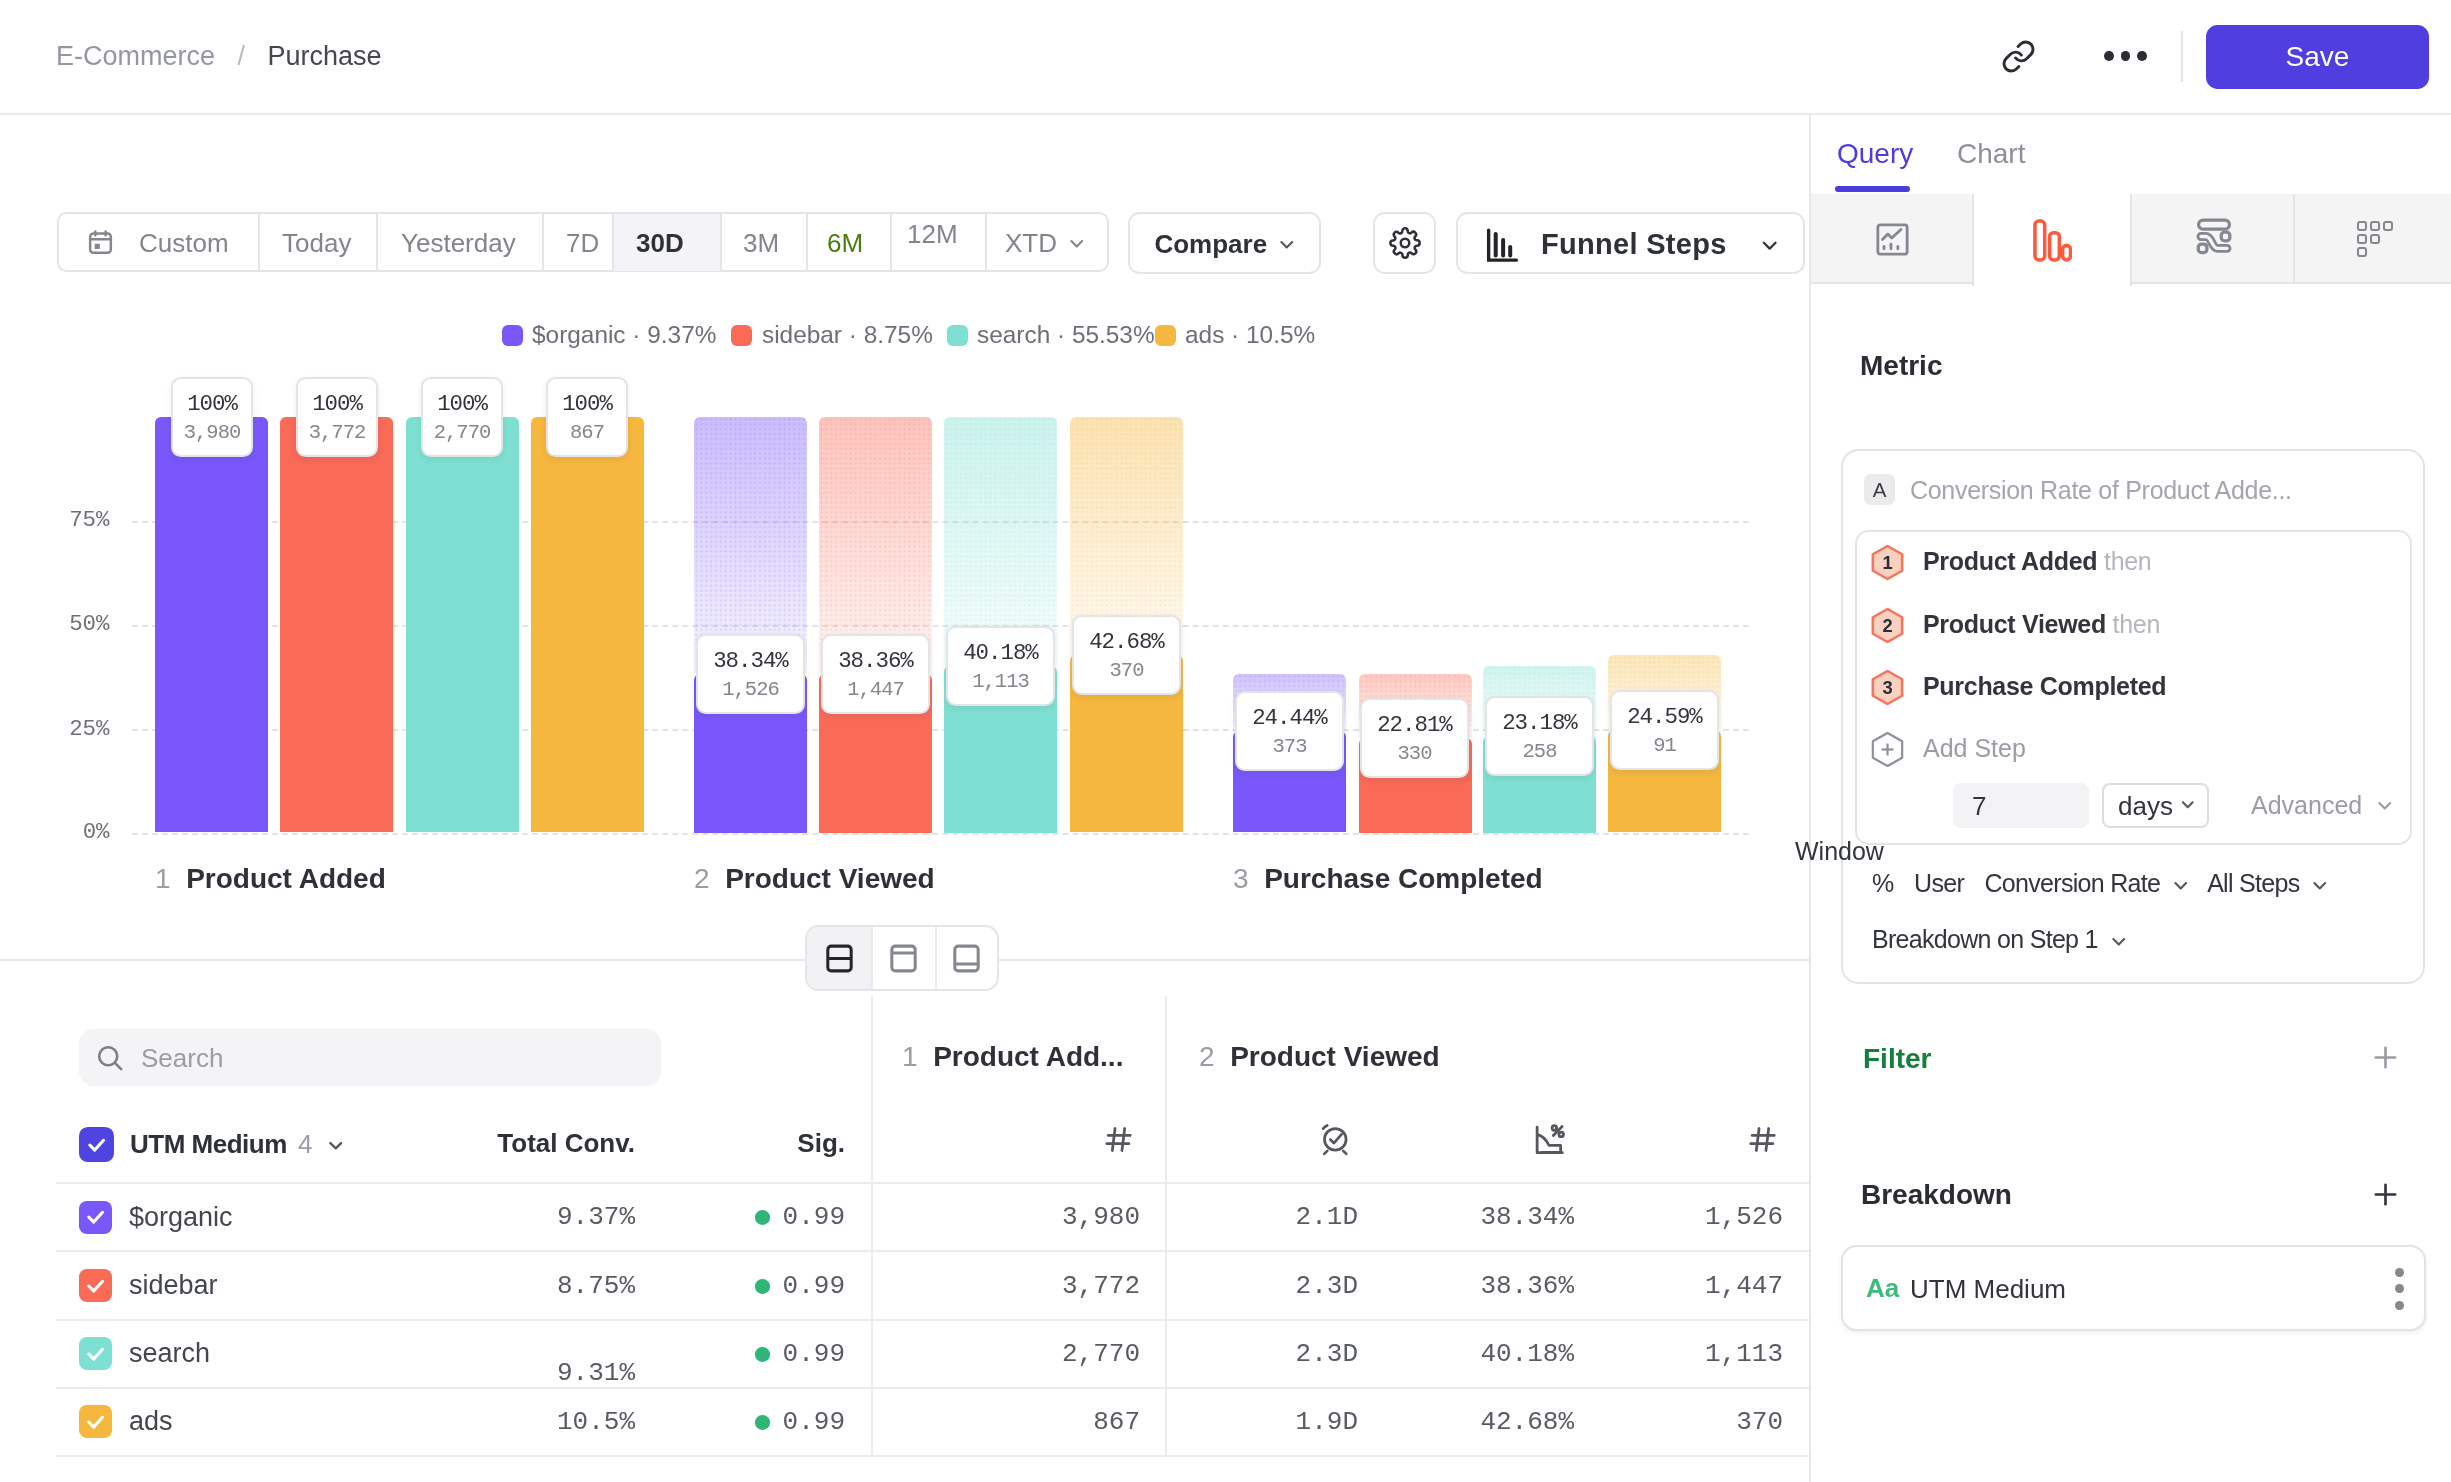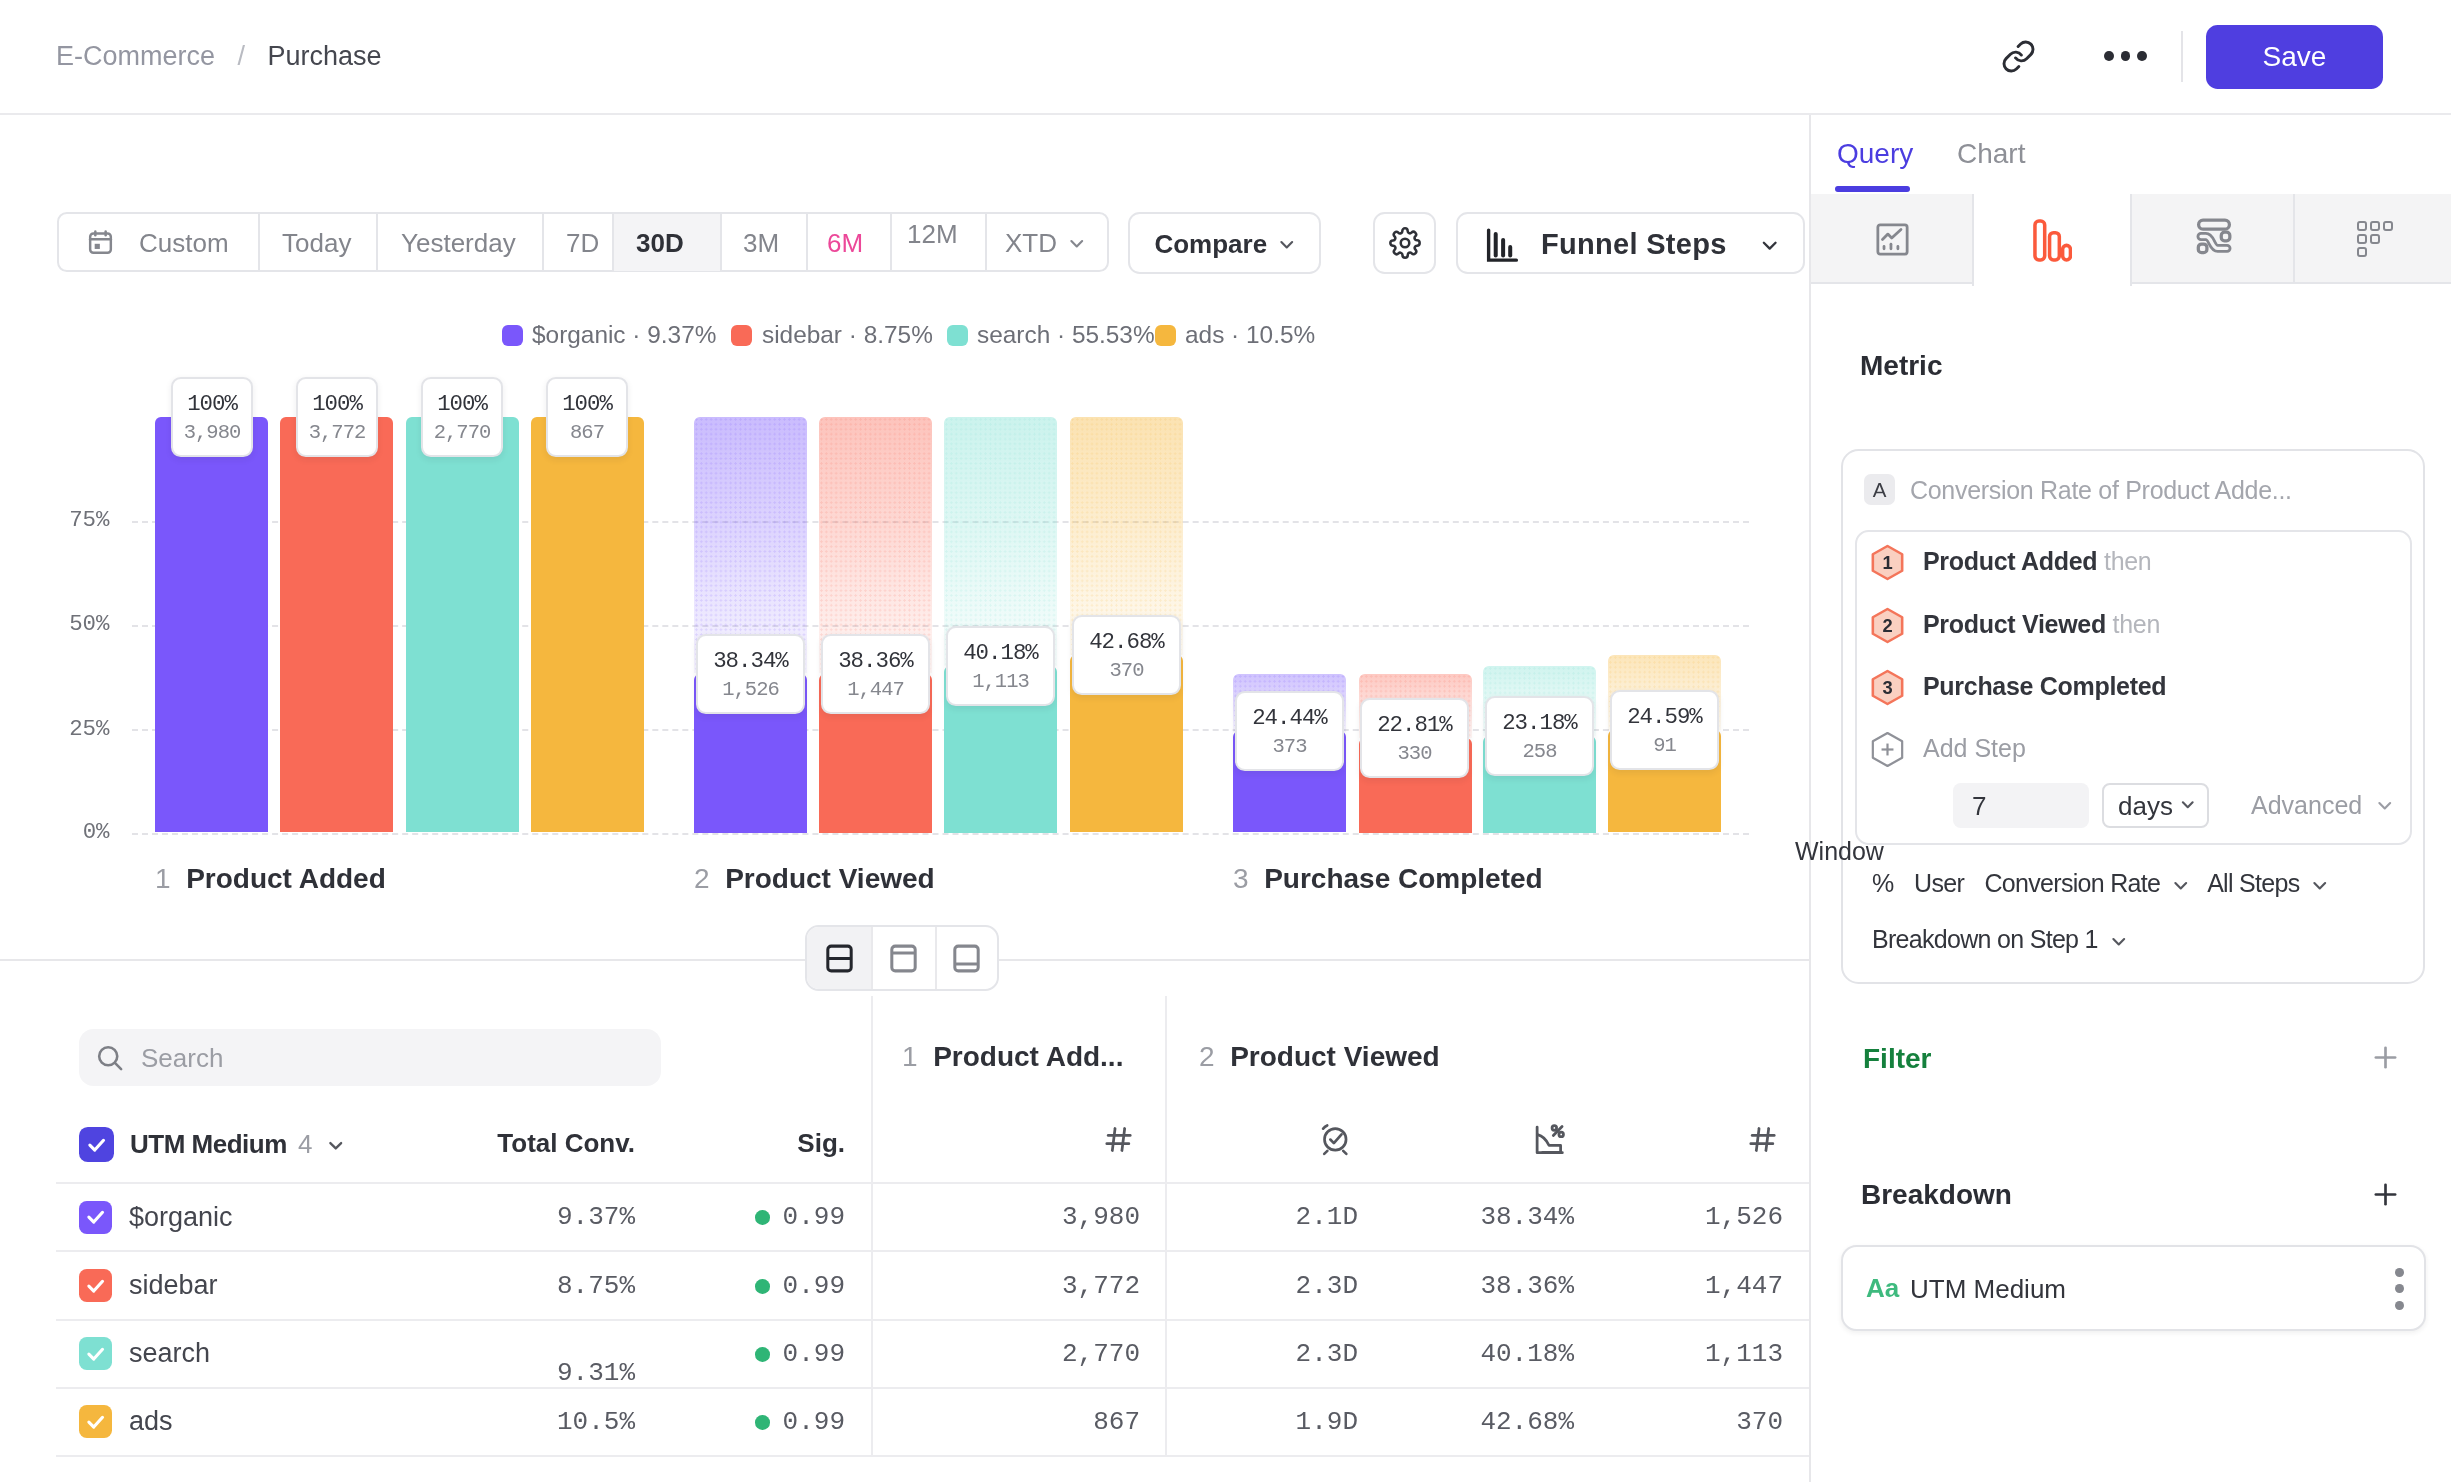--- a/index.html
+++ b/index.html
@@ -25,42 +25,42 @@
 <svg class="abs" style="left:2001px;top:39px;" width="35" height="35" viewBox="0 0 24 24" fill="none" stroke="#2b2d34" stroke-width="2" stroke-linecap="round" stroke-linejoin="round">
     <path d="M10 13a5 5 0 0 0 7.54.54l3-3a5 5 0 0 0-7.07-7.07l-1.72 1.71"></path>
     <path d="M14 11a5 5 0 0 0-7.54-.54l-3 3a5 5 0 0 0 7.07 7.07l1.71-1.71"></path>
   </svg>
 <div class="abs" style="left:2104px;top:51px;width:49px;height:11.7px;">
   <span class="abs" style="left:0;top:0;width:9.8px;height:9.8px;border-radius:50%;background:#2b2d34;"></span>
   <span class="abs" style="left:16.6px;top:0;width:9.8px;height:9.8px;border-radius:50%;background:#2b2d34;"></span>
   <span class="abs" style="left:33px;top:0;width:9.8px;height:9.8px;border-radius:50%;background:#2b2d34;"></span>
 </div>
 <div class="abs" style="left:2181px;top:31px;width:2px;height:51px;background:#e4e4e8;"></div>
-<div class="abs" style="left:2206px;top:25px;width:177px;height:64px;border-radius:11.7px;background:#4f3ee0;color:#fff;font-size:28px;line-height:64px;text-align:center;">Save</div>
+<div class="abs" style="left:2206px;top:25px;width:223px;height:64px;border-radius:11.7px;background:#4f3ee0;color:#fff;font-size:28px;line-height:64px;text-align:center;">Save</div>
 
 <div class="abs" style="left:1809px;top:115px;width:2px;height:1367px;background:#e7e7ea;"></div>
 
 <div class="abs" style="left:57px;top:212px;width:1052px;height:60px;border:2px solid #e4e5e9;border-radius:9.8px;background:#fff;"></div>
 <div class="abs" style="left:57px;top:212px;height:60px;">
 
   <div class="abs" style="left:555px;top:2px;width:108px;height:57px;background:#f4f4f6;"></div>
   <svg class="abs" style="left:28px;top:14.6px;" width="31" height="31" viewBox="0 0 24 24" fill="none" stroke="#85878e" stroke-width="1.9" stroke-linecap="round">
       <rect x="4" y="5" width="16" height="15" rx="2.5"></rect>
       <line x1="4" y1="9.5" x2="20" y2="9.5"></line>
       <line x1="8" y1="3.4" x2="8" y2="6.4"></line>
       <line x1="16" y1="3.4" x2="16" y2="6.4"></line>
       <rect x="7.5" y="13" width="4" height="4" fill="#85878e" stroke="none"></rect>
     </svg>
   <span class="abs" style="left:82px;top:15.6px;font-size:26px;color:#83858c;">Custom</span>
   <span class="abs" style="left:225px;top:15.6px;font-size:26px;color:#83858c;">Today</span>
   <span class="abs" style="left:344px;top:15.6px;font-size:26px;color:#83858c;">Yesterday</span>
   <span class="abs" style="left:509px;top:15.6px;font-size:26px;color:#83858c;">7D</span>
   <span class="abs" style="left:579px;top:15.6px;font-size:26px;color:#2f3138;font-weight:bold;">30D</span>
   <span class="abs" style="left:686px;top:15.6px;font-size:26px;color:#83858c;">3M</span>
-  <span class="abs" style="left:770px;top:15.6px;font-size:26px;color:#ec4899;">6M</span>
+  <span class="abs" style="left:770px;top:15.6px;font-size:26px;color:#4d7c0f;">6M</span>
   <span class="abs" style="left:850px;top:7px;font-size:26px;color:#83858c;">12M</span>
   <span class="abs" style="left:948px;top:15.6px;font-size:26px;color:#83858c;">XTD</span>
   <svg class="abs" style="left:1009px;top:20.5px;" width="21.5" height="21.5" viewBox="0 0 24 24" fill="none" stroke="#85878e" stroke-width="2.4" stroke-linecap="round" stroke-linejoin="round">
       <polyline points="6 9 12 15 18 9"></polyline>
     </svg>
 
   <div class="abs" style="left:201px;top:0;width:2px;height:60px;background:#e4e5e9;"></div>
   <div class="abs" style="left:319px;top:0;width:2px;height:60px;background:#e4e5e9;"></div>
   <div class="abs" style="left:485px;top:0;width:2px;height:60px;background:#e4e5e9;"></div>
   <div class="abs" style="left:555px;top:0;width:2px;height:60px;background:#e4e5e9;"></div>

